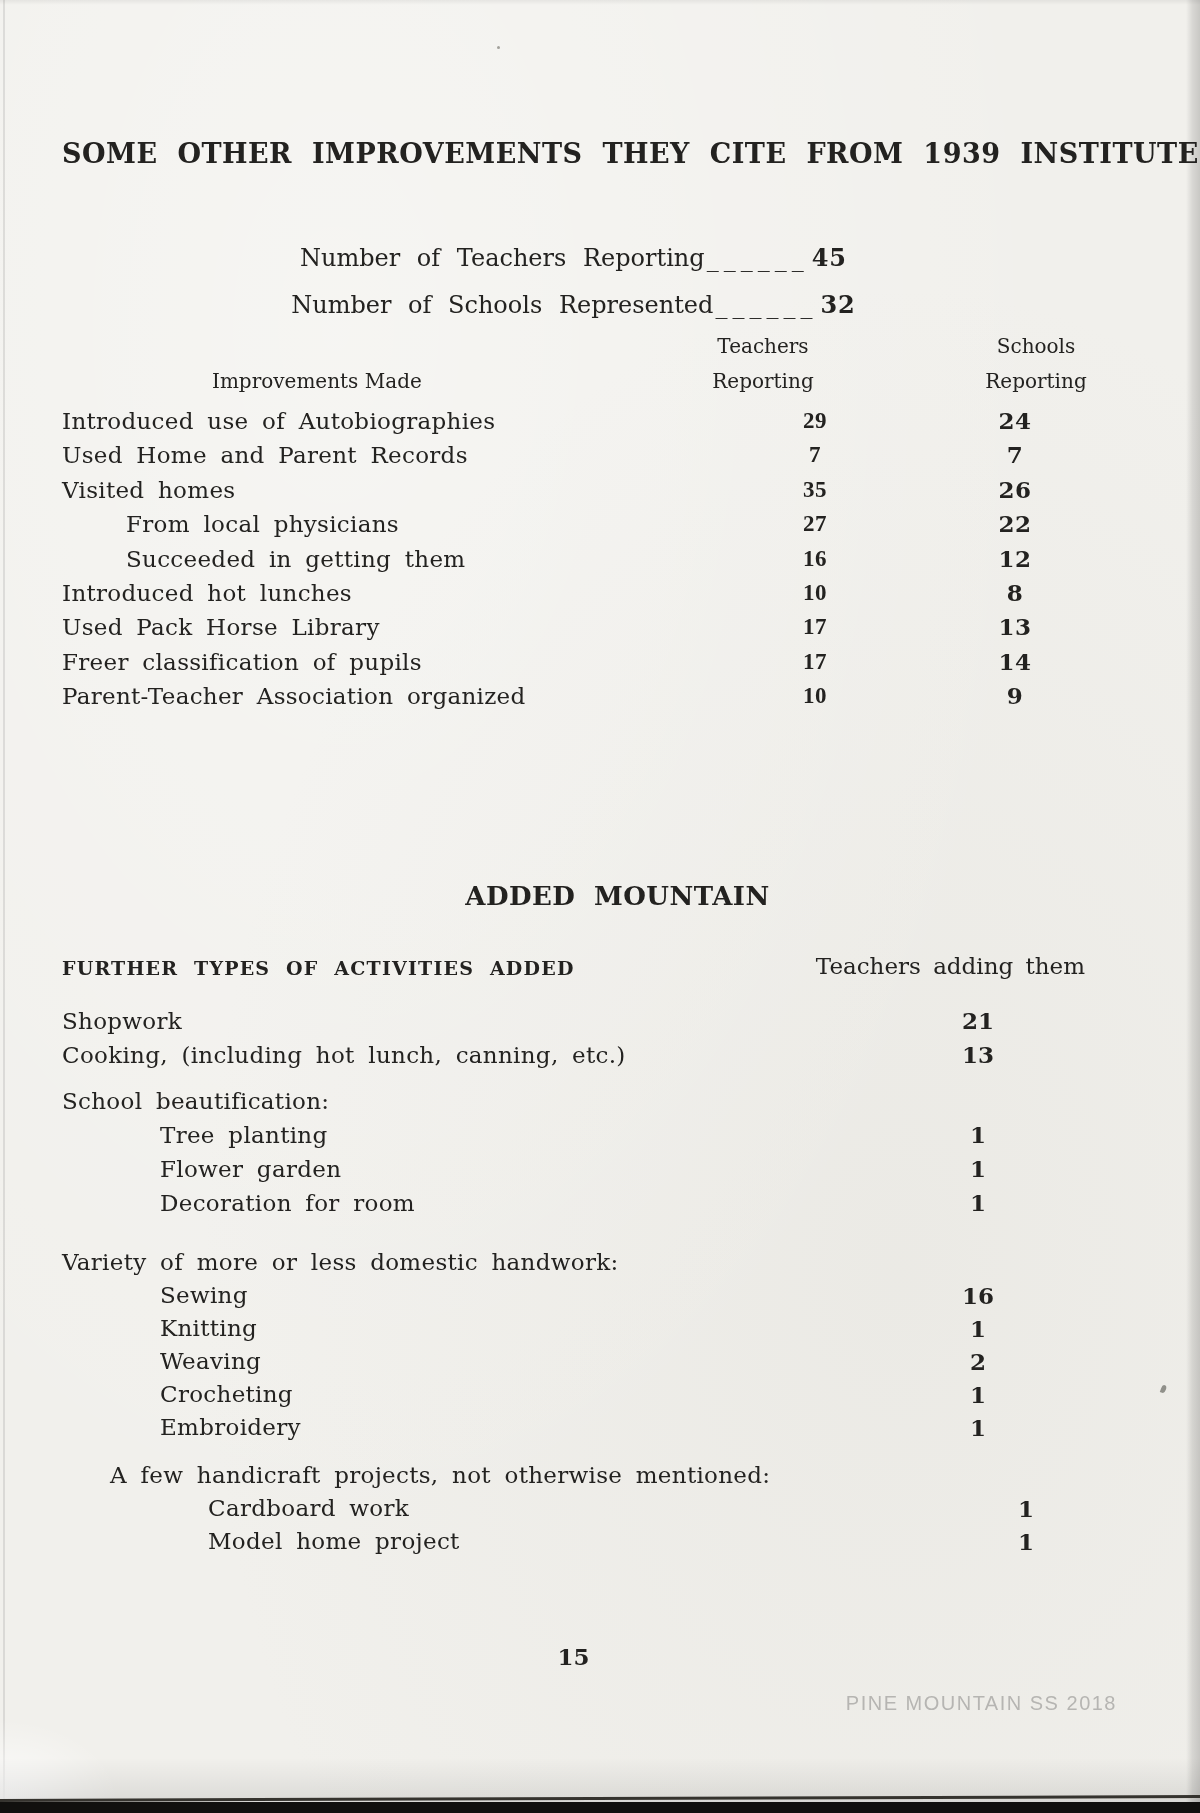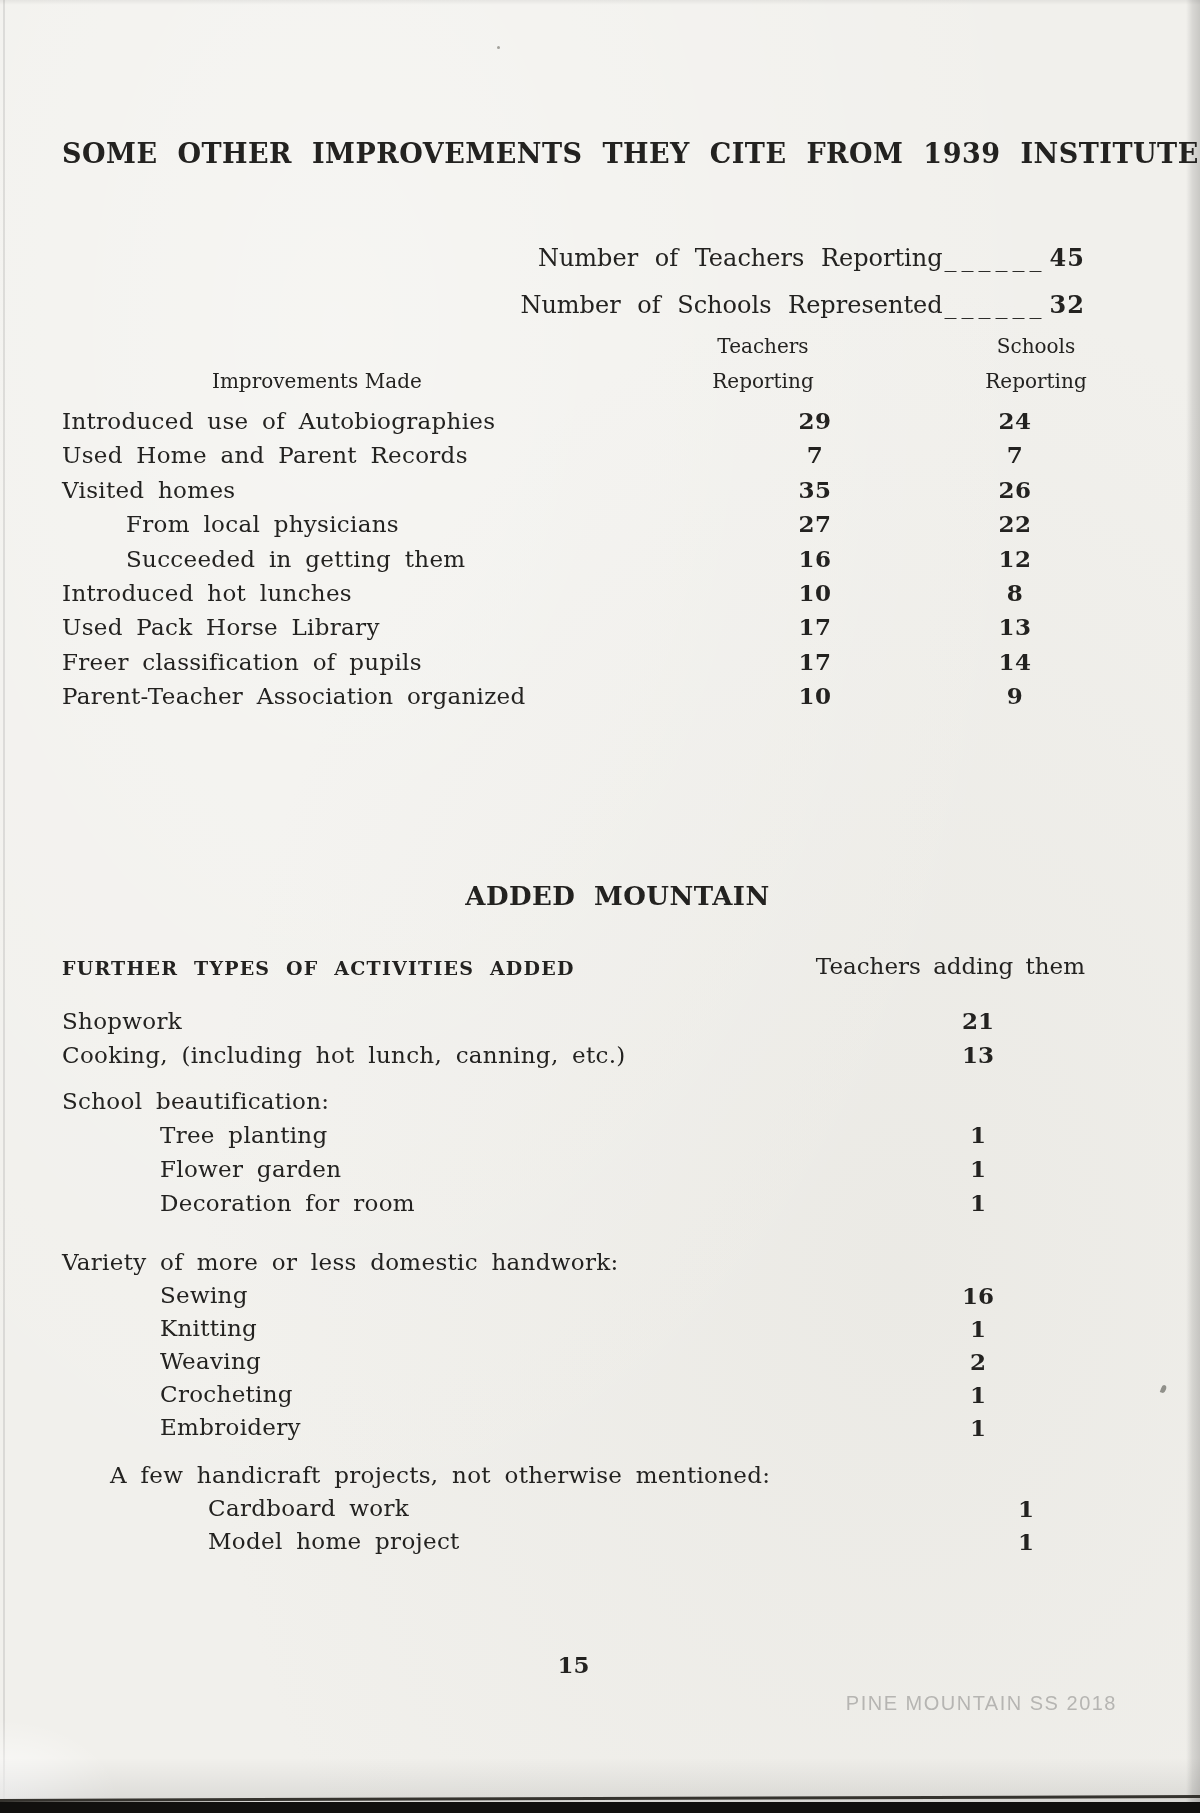--- a/index.html
+++ b/index.html
@@ -14,40 +14,40 @@
   }
   .abs { position:absolute; }
   .colblock { left:62px; width:1023px; }
   .nowrap { white-space:nowrap; }
 
   
   .title {
     top:138px; text-align:center; font-weight:bold; font-size:27px;
     word-spacing:10px; letter-spacing:.5px;
   }
-  .sumline { text-align:right; font-size:24px; word-spacing:9px; }
+  .sumline { text-align:center; font-size:24px; word-spacing:9px; }
   .sum1 { top:243px; } .sum2 { top:290px; }
   .leader { letter-spacing:5px; margin:0 3px 0 2px; font-weight:normal; }
   .sumval { font-weight:bold; letter-spacing:1px; }
 
   
   .theads { top:334px; height:72px; font-size:20px; }
   .theads span { position:absolute; width:200px; text-align:center; white-space:nowrap; }
   .h-t1 { left:601px; top:0; width:200px; }
   .h-t2 { left:601px; top:35px; }
   .h-s1 { left:874px; top:0; }
   .h-s2 { left:874px; top:35px; }
   .h-lbl { left:150px; top:35px; }
 
   .tbl { top:404px; font-size:23px; }
   .trow { position:relative; height:34.4px; line-height:34.4px; }
   .trow .lbl { position:absolute; left:0; white-space:nowrap; word-spacing:6px; letter-spacing:.3px; }
   .trow .lbl.ind { left:64px; }
   .num { position:absolute; width:120px; text-align:center; font-weight:bold; letter-spacing:.5px; }
-  .tcol { left:693px; }
+  .tcol { left:693px;font-family:Liberation Serif, serif; }
   .scol { left:893px; }
 
   
   .ae-head {
     top:881px; text-align:center; font-weight:bold; font-size:26px;
     word-spacing:9px; letter-spacing:.5px; transform:translateX(44px);
   }
   .ae-cols { top:953px; height:32px; }
   .ae-left { position:absolute; left:0; top:4px; font-size:19px; font-weight:bold;
              letter-spacing:1.2px; word-spacing:8px; white-space:nowrap; }
@@ -57,21 +57,21 @@
   .g1 { top:1004px; } .g2 { top:1084px; } .g3 { top:1245px; } .g4 { top:1458px;margin-left:48px; }
   .grp .ghead { height:34px; line-height:34px; word-spacing:6px; letter-spacing:.3px; white-space:nowrap; }
   .grp .item { position:relative; height:34px; line-height:34px; }
   .g1 .item { height:34.4px; line-height:34.4px; }
   .g3 .item, .g4 .item { height:33px; line-height:33px; }
   .grp .item .lbl { position:absolute; left:98px; white-space:nowrap; word-spacing:6px; letter-spacing:.3px; }
   .g1 .item .lbl { left:0; }
   .grp .item .val { position:absolute; left:856px; width:120px; text-align:center; font-weight:bold; }
 
   
-  .pagenum { top:1643px; text-align:center; font-weight:bold; font-size:23px;margin-top:8px; }
+  .pagenum { top:1643px; text-align:center; font-weight:bold; font-size:23px; }
   .watermark {
     right:83px; top:1692px; font-family:"Liberation Sans",sans-serif;
     font-size:20px; color:#b6b5b2; letter-spacing:1.5px; white-space:nowrap;
   }
 
   
   .edge-left  { left:3px; top:0; width:2px; height:100%; background:rgba(60,60,55,0.12); }
   .edge-top   { left:0; top:0; width:100%; height:5px;
                 background:linear-gradient(to bottom, rgba(0,0,0,0.06), rgba(0,0,0,0)); }
   .edge-right { right:0; top:0; width:14px; height:100%;

